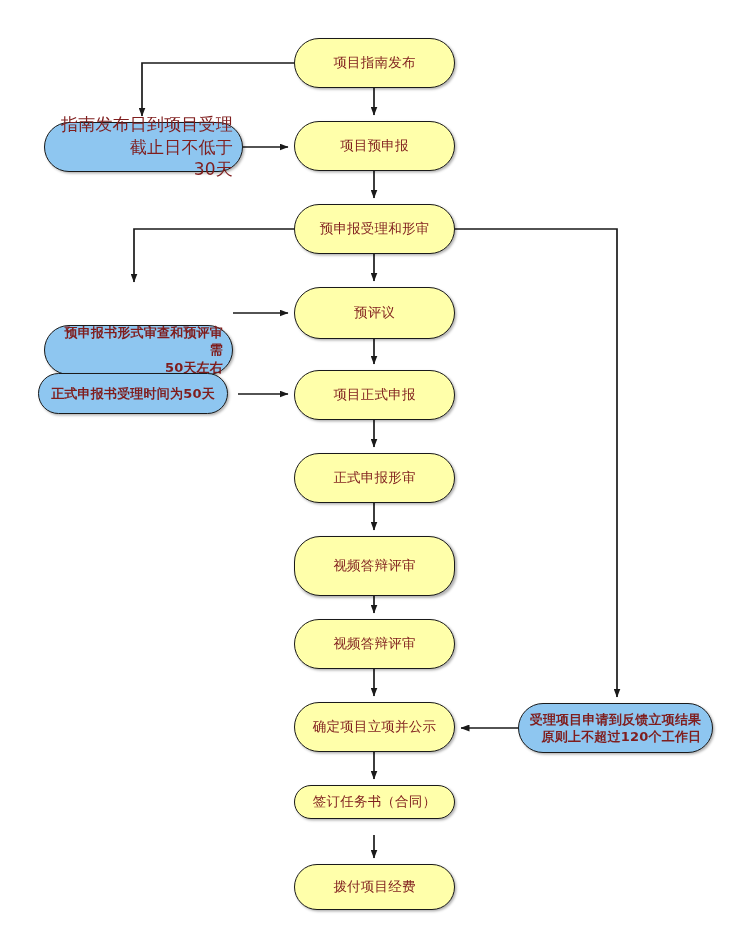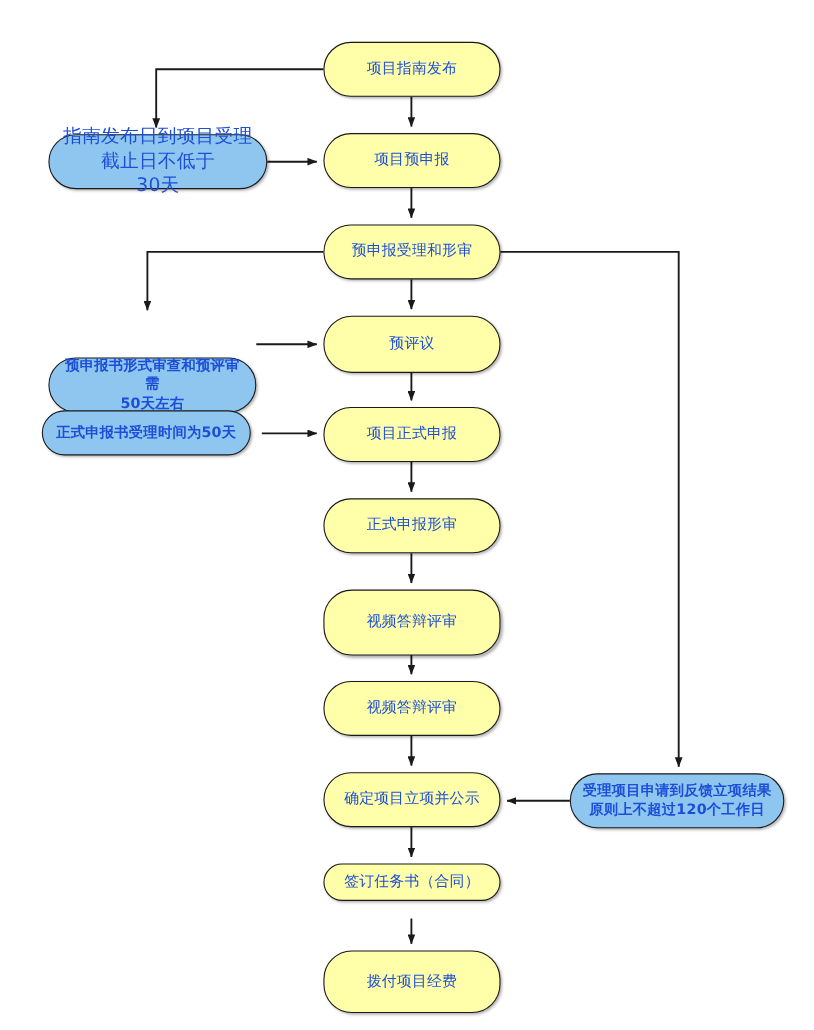--- a/index.html
+++ b/index.html
@@ -23,25 +23,25 @@
     width: 740px;
     height: 936px;
     pointer-events: none;
   }
   .node {
     position: absolute;
     box-sizing: border-box;
     display: flex;
     align-items: center;
     justify-content: center;
-    text-align: center;
+    text-align: right;
     border: 1.6px solid #1a1a1a;
     border-radius: 26px;
     line-height: 1.32;
-    color: #1d4ed8;
+    color: #7f1d1d;
     letter-spacing: 0.2px;
     padding: 2px 9px;
     z-index: 2;
     box-shadow: 1.5px 1.5px 2.5px rgba(0,0,0,0.30);
   }
   .node-process {
     background: #ffffaa;
     font-size: 13.5px;
     font-weight: normal;
   }
@@ -113,21 +113,21 @@
       </div>
       <div class="node node-process" style="left: 294px; top: 619px; width: 161px; height: 50px;">
         <span class="node-label">视频答辩评审</span>
       </div>
       <div class="node node-process" style="left: 294px; top: 702px; width: 161px; height: 50px;">
         <span class="node-label">确定项目立项并公示</span>
       </div>
       <div class="node node-process" style="left: 294px; top: 785px; width: 161px; height: 34px;">
         <span class="node-label">签订任务书（合同）</span>
       </div>
-      <div class="node node-process" style="left: 294px; top: 864px; width: 161px; height: 57px;">
+      <div class="node node-process" style="left: 294px; top: 864px; width: 161px; height: 46px;">
         <span class="node-label">拨付项目经费</span>
       </div>
       <div class="node node-note plain" style="left: 44px; top: 122px; width: 199px; height: 50px;">
         <span class="node-label">指南发布日到项目受理截止日不低于
 30天</span>
       </div>
       <div class="node node-note" style="left: 44px; top: 288px; width: 189px; height: 50px; margin-top: 37px;">
         <span class="node-label">预申报书形式审查和预评审需
 50天左右</span>
       </div>

